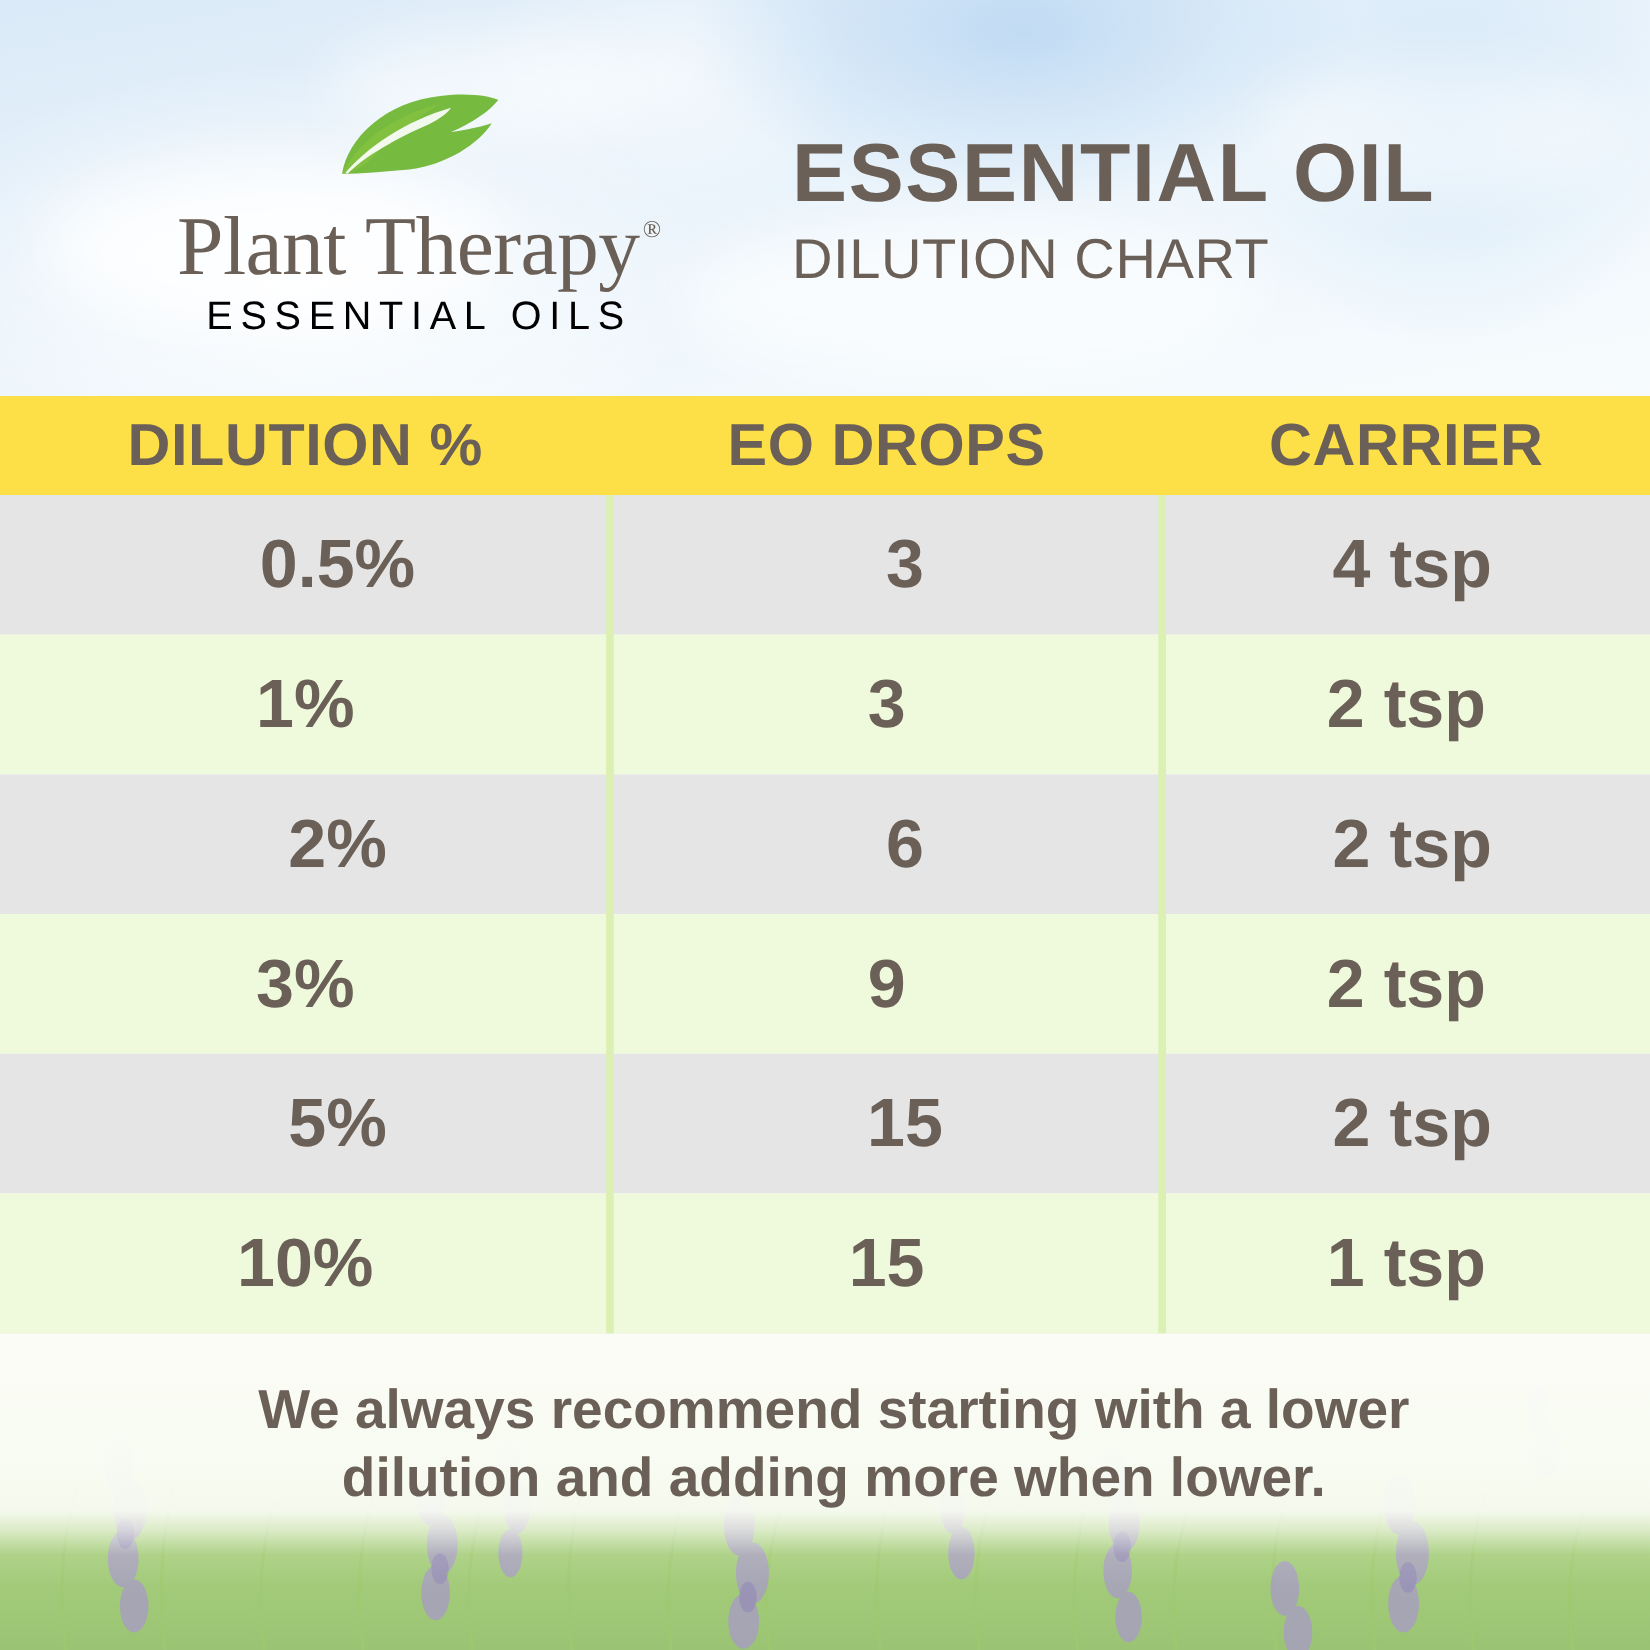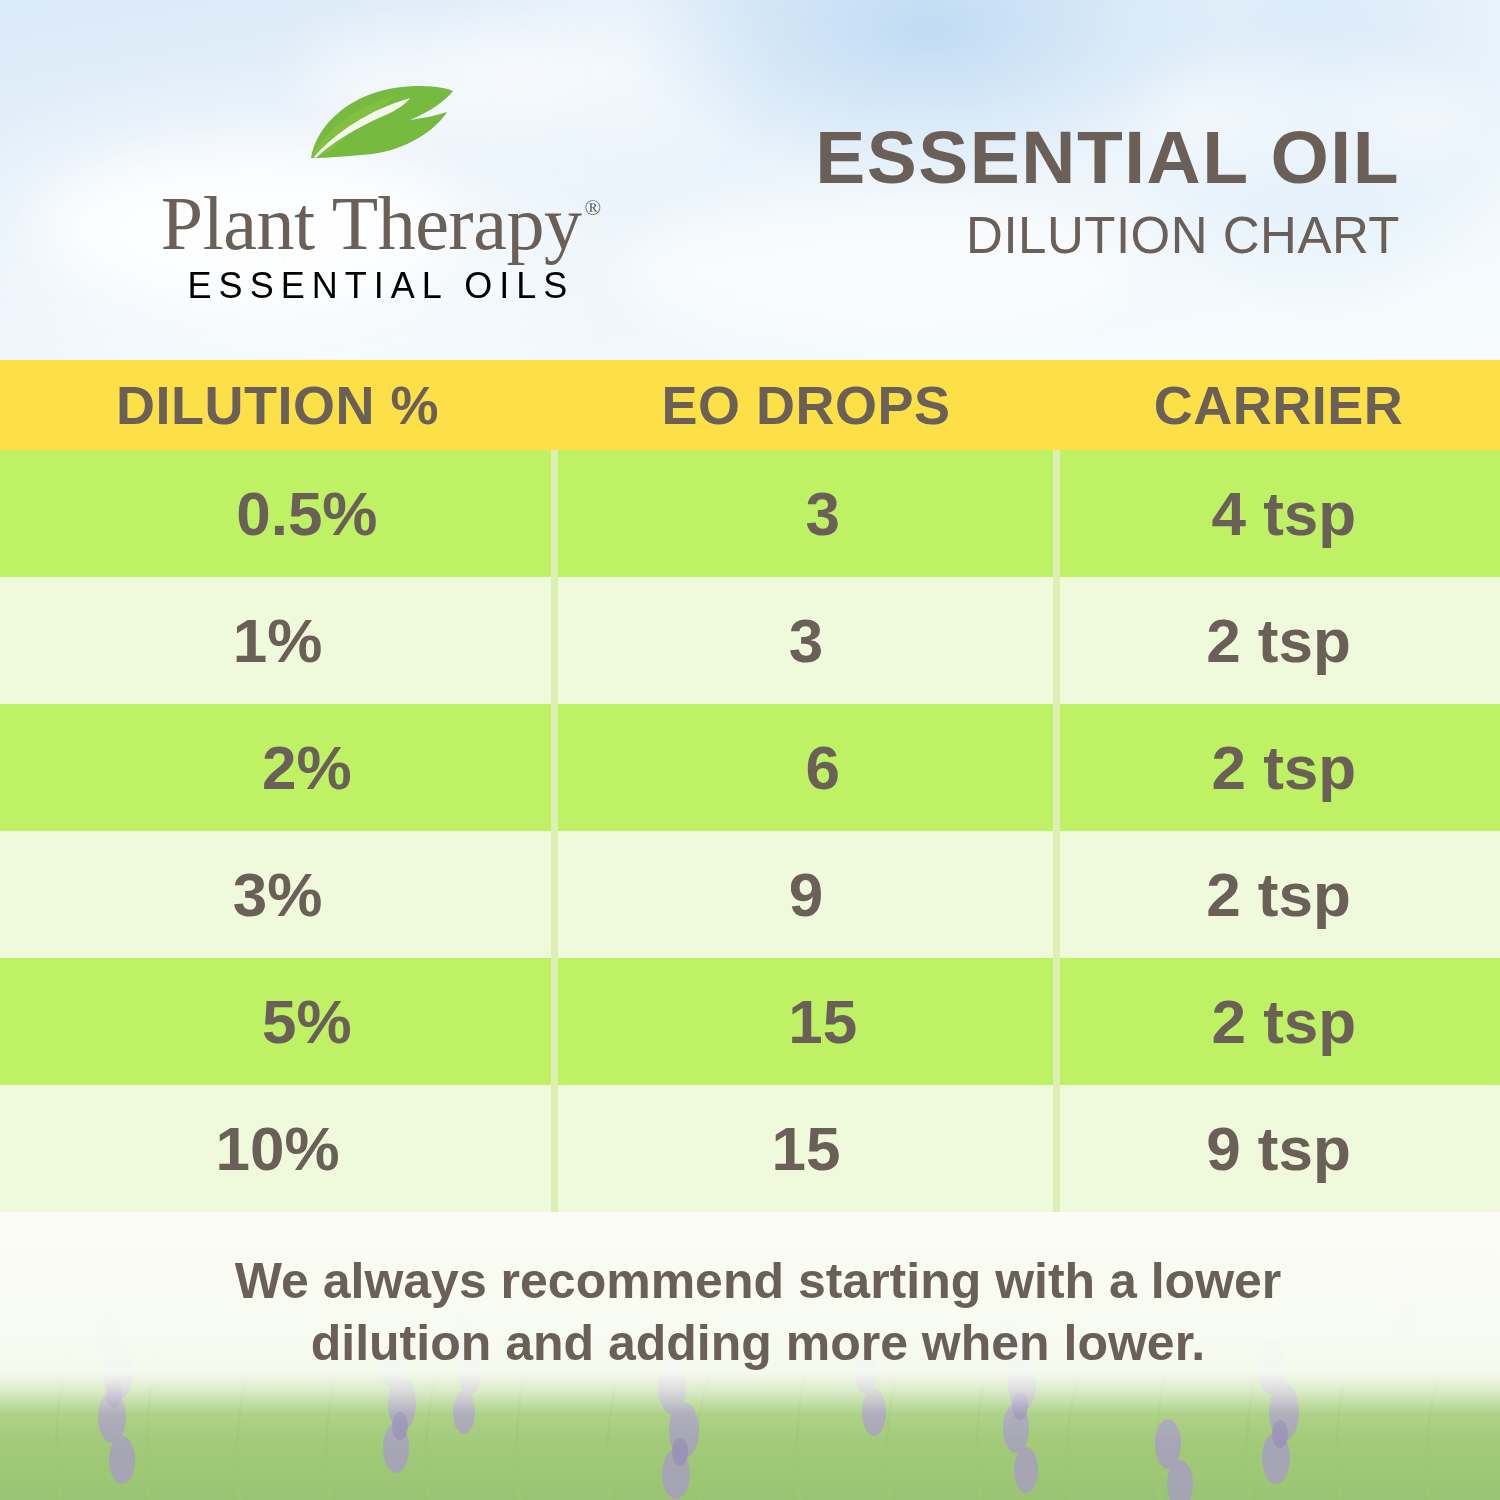--- a/index.html
+++ b/index.html
@@ -64,21 +64,20 @@
     font-size:36px;
     letter-spacing:7px;
     color:#000000;
     margin-top:-2px;
     white-space:nowrap;
   }
 
   
   .title{
     position:absolute; right:100px; top:118px; width:680px;
-    text-align:right;
     color:#6b6057;
   }
   .title-line1{
     font-size:75px; line-height:78px;
     font-weight:bold;
     letter-spacing:1.5px;
     white-space:nowrap;
   }
   .title-line2{
     font-size:51px; line-height:80px;
@@ -109,21 +108,21 @@
   .col1{ width:555px; }
   .col2{ width:502px; }
   .col3{ width:443px; }
 
   .trow{
     height:127px;
     display:flex;
     align-items:center;
     position:relative;
   }
-  .trow.odd{ background:#bef264;padding-left:36px; }
+  .trow.odd{ background:#e5e5e5;padding-left:36px; }
   .trow.even{ background:#eefadb; }
   .td{
     color:#6b6057;
     font-weight:bold;
     font-size:62px;
     text-align:center;
     white-space:nowrap;
   }
   .vdiv{
     position:absolute; top:0; width:7px; height:100%;
@@ -231,21 +230,21 @@
 
     <div class="trow odd">
       <div class="td col1">5%</div>
       <div class="td col2">15</div>
       <div class="td col3">2 tsp</div>
     </div>
 
     <div class="trow even">
       <div class="td col1">10%</div>
       <div class="td col2">15</div>
-      <div class="td col3">9 tsp</div>
+      <div class="td col3">1 tsp</div>
     </div>
 
     <div class="dividers">
       <div class="vdiv d1"></div>
       <div class="vdiv d2"></div>
     </div>
   </div>
 
   <div class="footer">
     <div class="field"></div>

